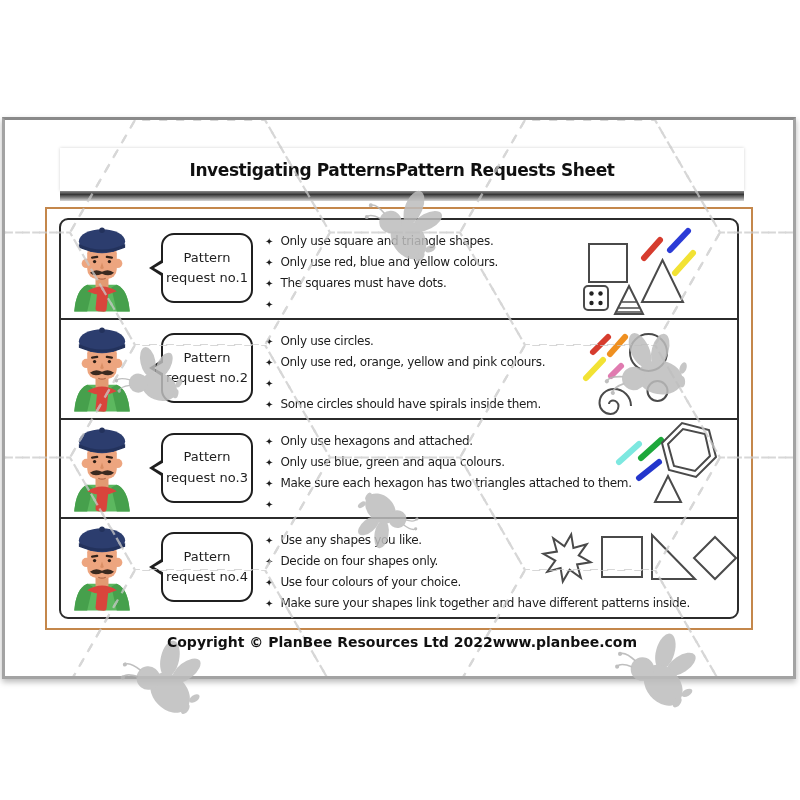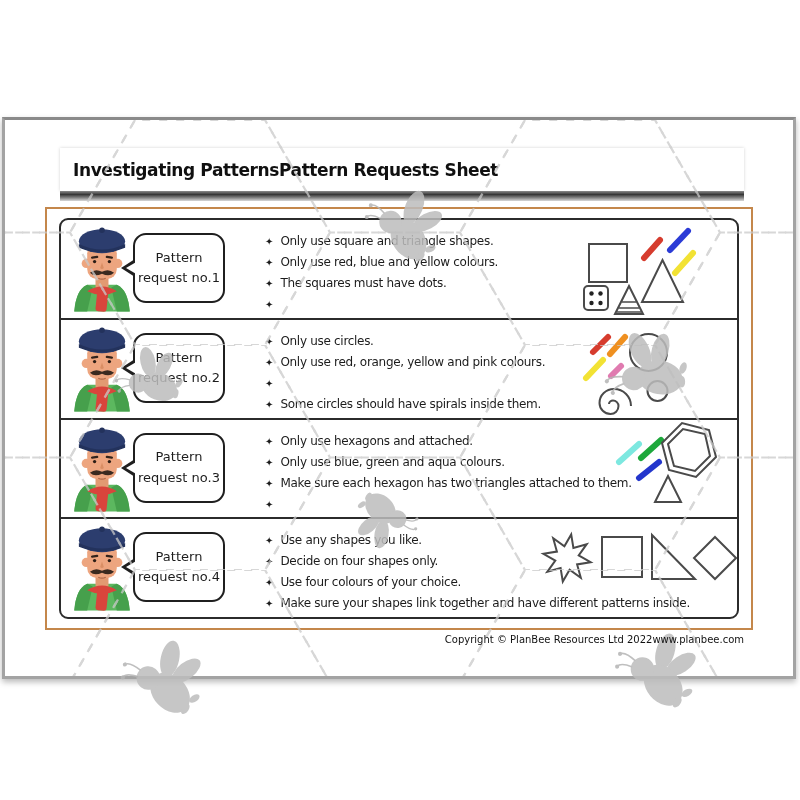--- a/index.html
+++ b/index.html
@@ -8,36 +8,36 @@
 
   .card { position:absolute; left:2px; top:117px; width:794px; height:562px;
     background:#fff; border:3px solid #a3a3a3; border-top-color:#8a8a8a;
     box-shadow:0 3px 6px rgba(0,0,0,.28); }
 
   .hexlayer { position:absolute; left:0; top:0; width:100%; height:100%;
     z-index:20; pointer-events:none; }
 
   .header-bar { position:absolute; left:55px; top:28px; width:684px; height:43px;
     background:#fff; z-index:5; box-shadow:0 0 3px rgba(0,0,0,.18);
-    display:flex; align-items:center; justify-content:flex-start; padding:0 13px; }
+    display:flex; align-items:center; justify-content:center; padding:0 13px; }
   .title { font-size:17px; font-weight:bold; color:#101010; letter-spacing:-0.4px;
     position:relative; z-index:40; }
   .header-shadow { position:absolute; left:55px; top:71px; width:684px; height:10px; z-index:5;
     background:linear-gradient(180deg,#8c8c8c 0%,#383838 35%,#8a8a8a 70%,#d9d9d9 100%); }
 
   .main-box { position:absolute; left:40px; top:87px; width:708px; height:423px;
     border:2px solid #c4874b; z-index:4; }
   .inner-box { position:absolute; left:12px; top:9px; width:680px; height:401px;
     border:2px solid #2b2b2b; border-radius:9px; display:flex; flex-direction:column; }
   .row { position:relative; flex:1; border-bottom:2px solid #2b2b2b; }
   .row:last-child { border-bottom:none; }
 
   .avatar { position:absolute; left:4px; top:6px; width:74px; height:86px; z-index:10; }
 
-  .bubble { position:absolute; left:72px; top:13px; width:92px; height:70px;
+  .bubble { position:absolute; left:100px; top:13px; width:92px; height:70px;
     background:#fff; border:2px solid #1f1f1f; border-radius:13px; z-index:10; }
   .bubble::before { content:""; position:absolute; left:-14px; top:50%; margin-top:-9px;
     border-top:9px solid transparent; border-bottom:9px solid transparent;
     border-right:14px solid #1f1f1f; }
   .bubble::after { content:""; position:absolute; left:-9px; top:50%; margin-top:-7px;
     border-top:7px solid transparent; border-bottom:7px solid transparent;
     border-right:12px solid #ffffff; }
   .bubble-label { position:absolute; inset:0; display:flex; align-items:center;
     justify-content:center; text-align:center; font-size:13px; color:#1d1d1d;
     line-height:1.55; padding:2px; z-index:40; }
@@ -50,21 +50,21 @@
 
   .shapes { position:absolute; z-index:40; }
   .shapes-1 { right:2px; top:0; }
   .shapes-2 { right:6px; top:4px; }
   .shapes-3 { right:6px; top:0; }
   .shapes-4 { right:0; top:8px; }
   .outline { fill:none; stroke:#4a4a4a; stroke-width:2; }
   .cstroke { stroke-width:6; stroke-linecap:round; fill:none; }
 
   .footer { position:absolute; left:55px; top:514px; width:684px; display:flex;
-    justify-content:flex-end; z-index:40; font-size:10px; font-weight:normal; color:#111; }
+    justify-content:center; z-index:40; font-size:14px; font-weight:bold; color:#111; }
 
   .bee { position:absolute; z-index:30; opacity:.85; pointer-events:none; }
   .bee-top  { left:348px; top:186px; width:110px; height:80px; transform:rotate(4deg); }
   .bee-b2l  { left:112px; top:346px; width:74px;  height:68px; transform:rotate(-30deg); }
   .bee-b2r  { left:604px; top:330px; width:84px;  height:84px; transform:rotate(-42deg); }
   .bee-b34  { left:340px; top:486px; width:94px;  height:64px; transform:rotate(172deg); }
   .bee-bl   { left:118px; top:638px; width:88px;  height:84px; transform:rotate(-6deg); }
   .bee-br   { left:612px; top:630px; width:88px;  height:84px; transform:rotate(-2deg); }
 </style>
 </head>

